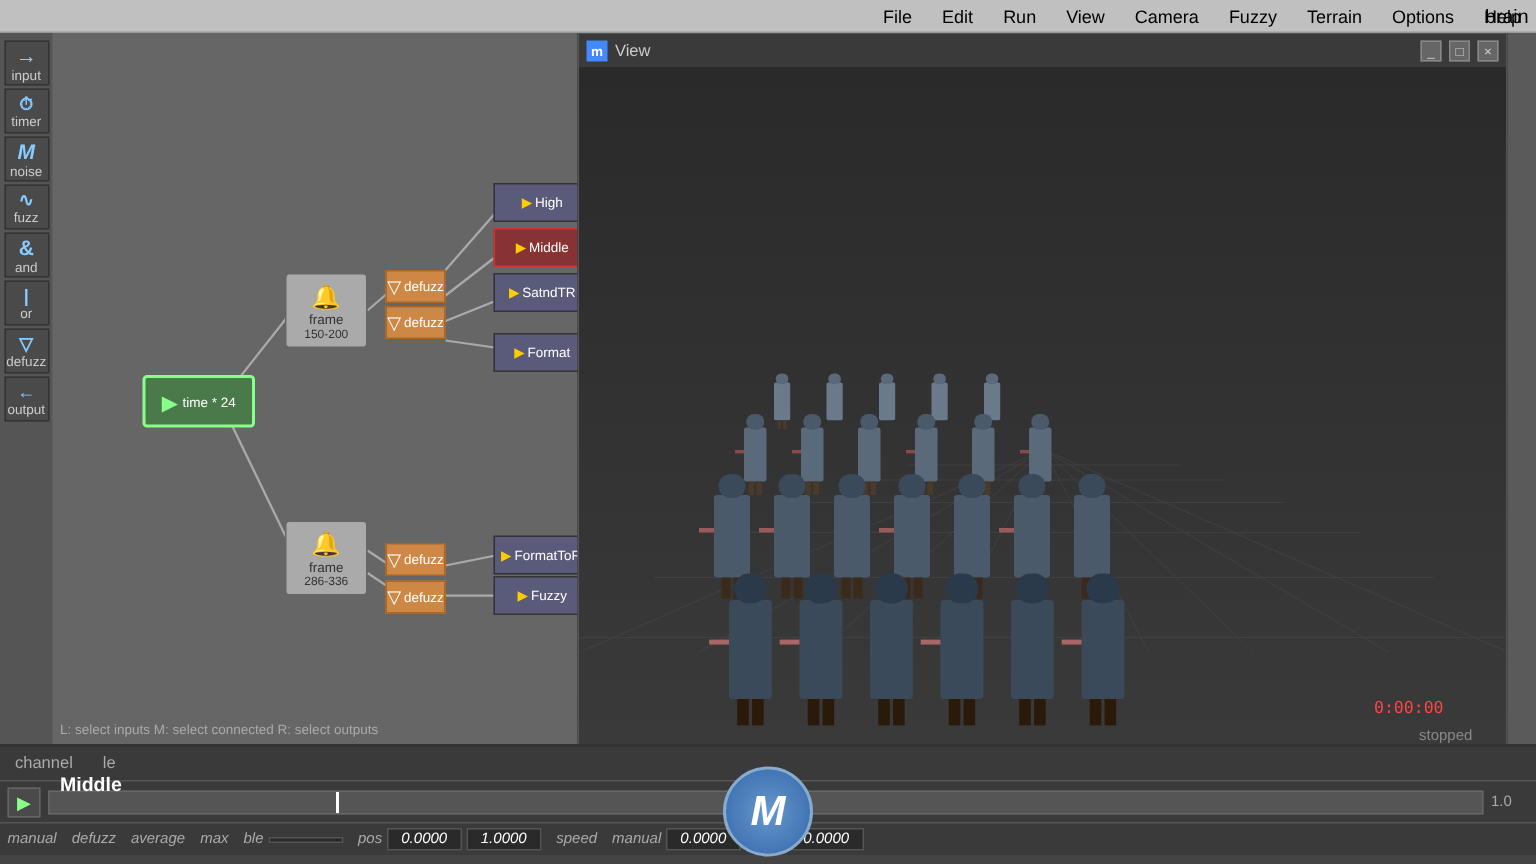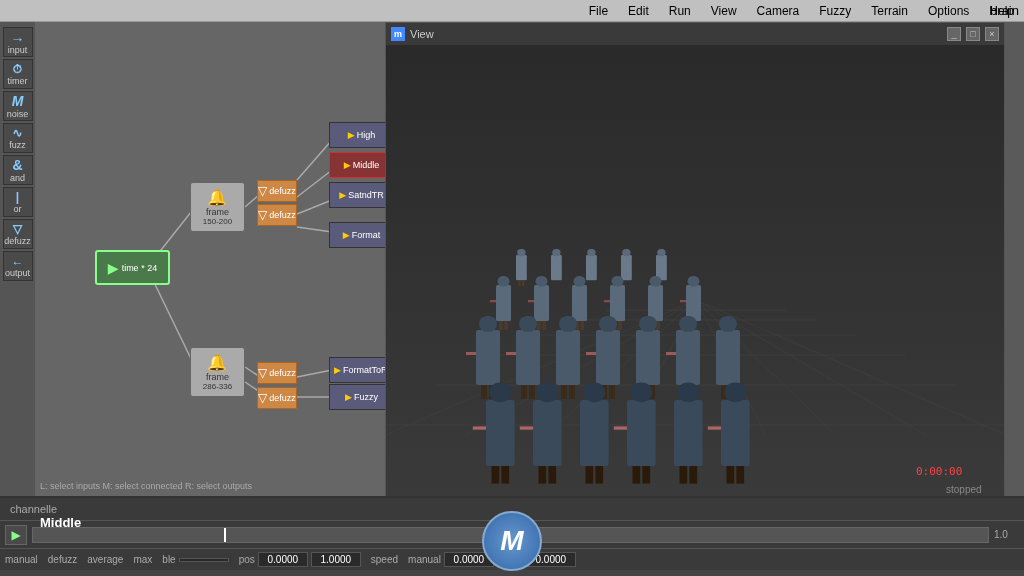--- a/index.html
+++ b/index.html
@@ -214,20 +214,21 @@
       border-top: 2px solid #333;
     }
     #channel-bar {
       height: 22px;
       background: #3a3a3a;
       display: flex;
       align-items: center;
       padding: 0 10px;
       font-size: 11px;
       color: #aaa;
+      gap: 20px;
     }
     #timeline-bar {
       height: 28px;
       background: #3a3a3a;
       border-top: 1px solid #555;
       display: flex;
       align-items: center;
       padding: 0 5px;
       gap: 5px;
     }
@@ -259,21 +260,21 @@
       background: #3a3a3a;
       border-top: 1px solid #555;
       display: flex;
       align-items: center;
       padding: 0 5px;
       gap: 10px;
       font-size: 10px;
       color: #aaa;
     }
     .status-item {
-      display: flex; align-items: center; gap: 3px;
+      display: flex; align-items: center; gap: 3px; font-style: italic;
     }
     .status-value {
       background: #2a2a2a;
       border: 1px solid #555;
       padding: 1px 4px;
       color: #fff;
       font-size: 10px;
       min-width: 50px;
       text-align: center;
     }

